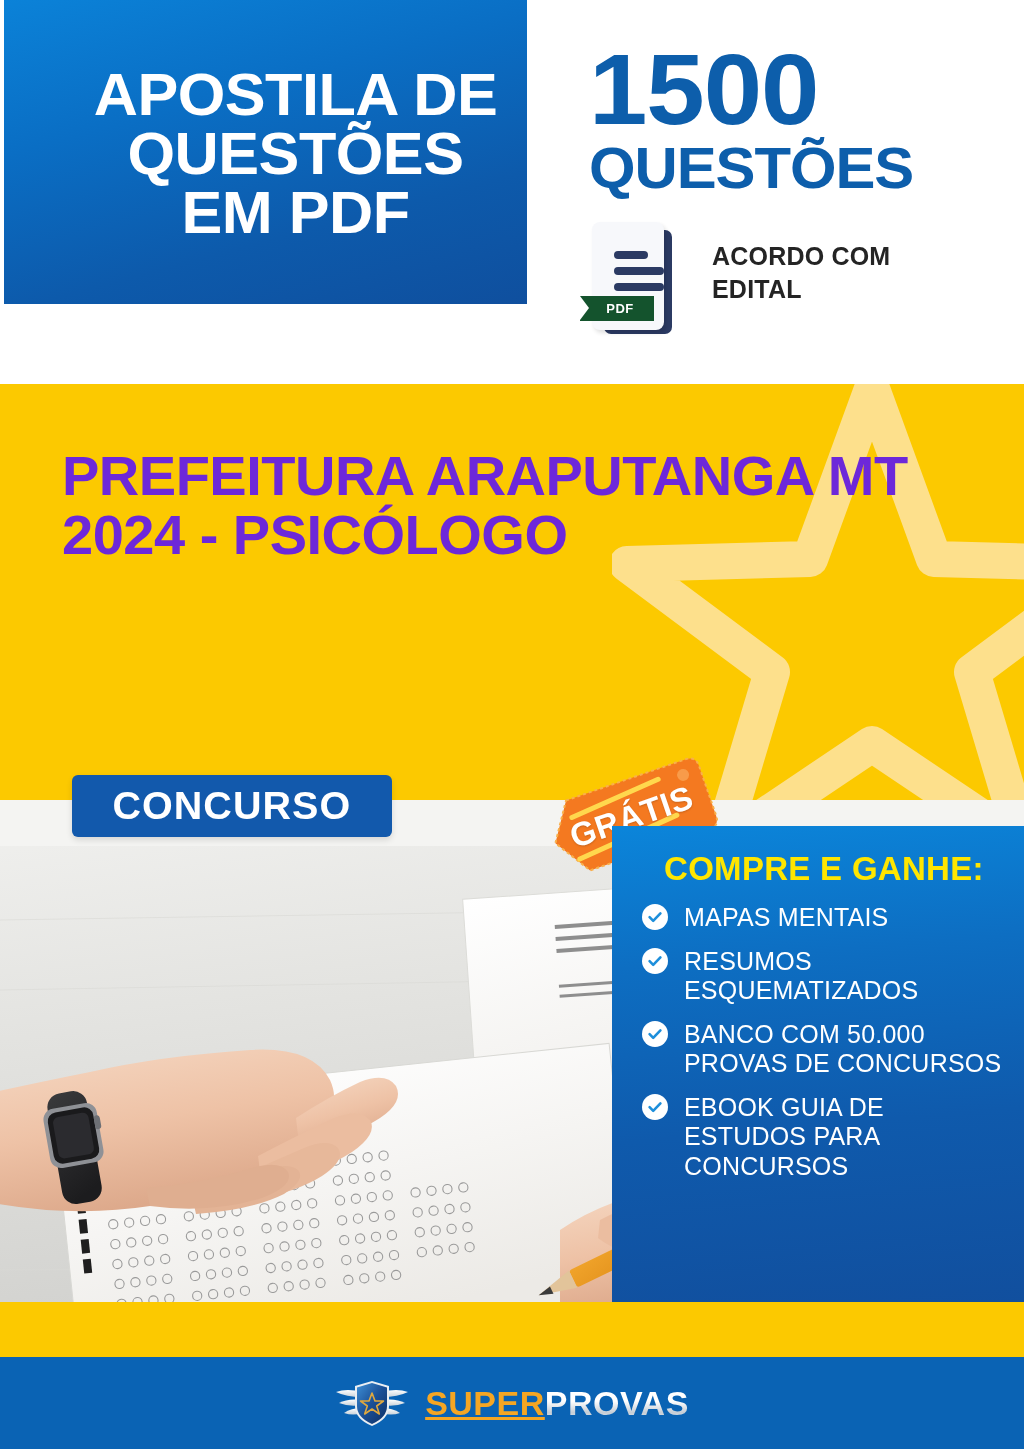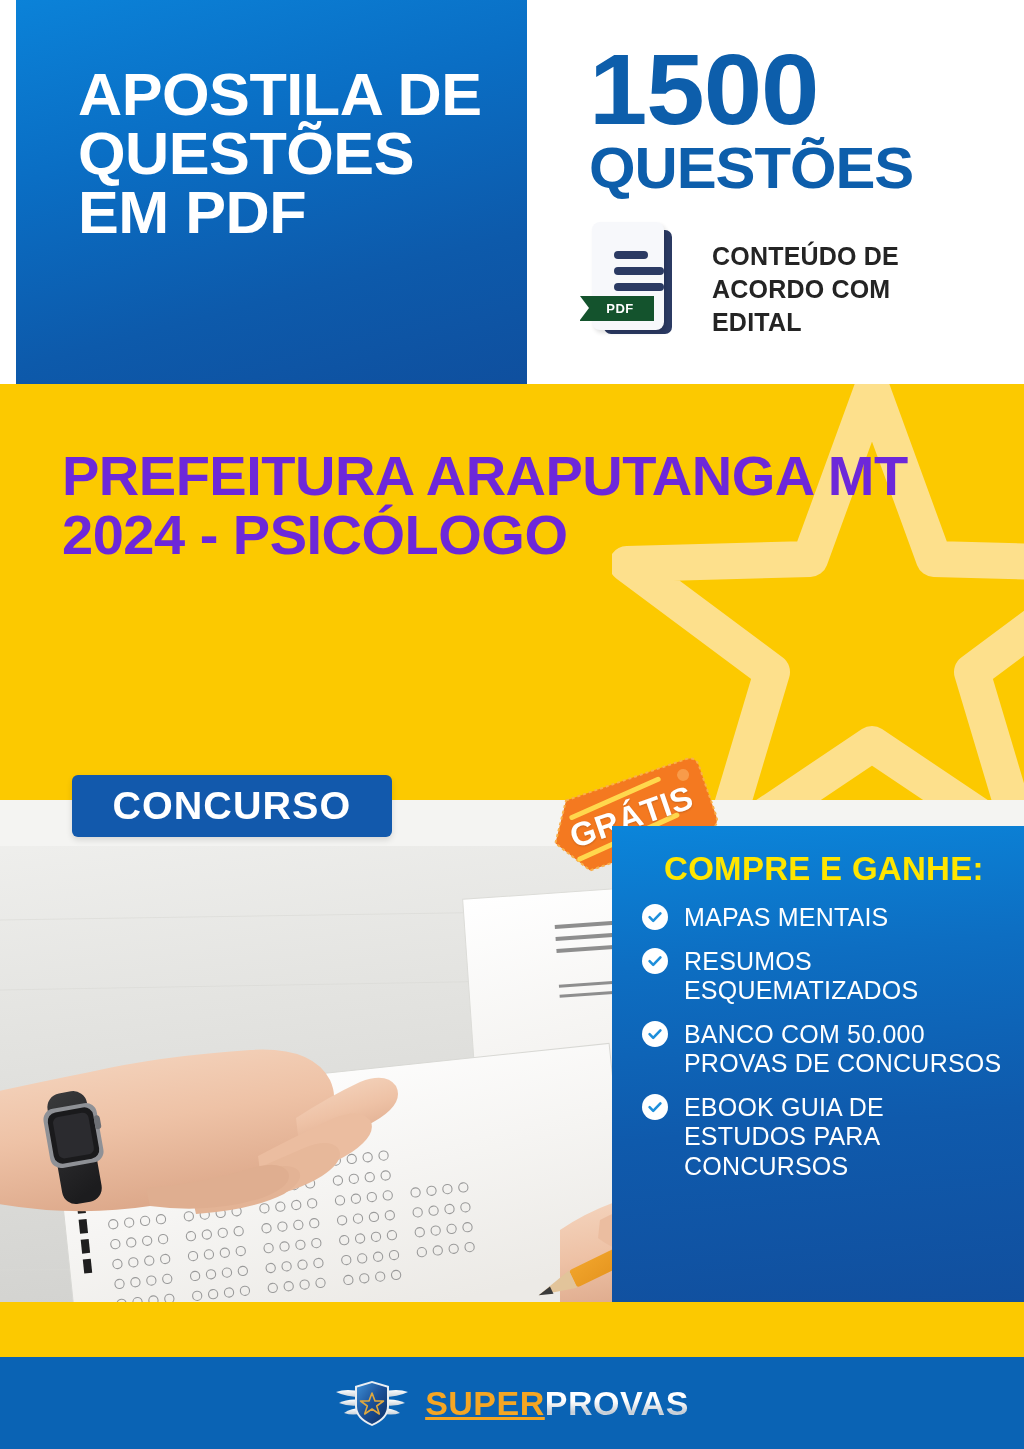--- a/index.html
+++ b/index.html
@@ -5,22 +5,23 @@
   * { margin:0; padding:0; box-sizing:border-box; }
   html,body { width:1024px; height:1449px; overflow:hidden; background:#fff;
     font-family:"Liberation Sans", sans-serif; }
 
   .poster { position:relative; width:1024px; height:1449px; overflow:hidden; background:#fff; }
 
   
   .top-section { position:absolute; left:0; top:0; width:1024px; height:384px; background:#ffffff; }
 
   .top-left-panel {
-    position:absolute; left:16px; top:0; width:527px; height:384px;
+    position:absolute; left:4px; top:0; width:527px; height:304px;
     background:linear-gradient(165deg,#0b82d8 0%,#0a6ec4 35%,#0d5aab 70%,#0f4f9e 100%);
+    text-align:center;
   }
 
   .apostila-text {
     position:absolute; left:62px; top:66px; width:450px;
     color:#ffffff; font-weight:bold; font-size:60px; line-height:0.98;
     letter-spacing:-0.5px; text-transform:uppercase;
     font-family:"Liberation Sans", sans-serif;
     transform:scaleX(1.02); transform-origin:left top;
   }
   .apostila-text span { display:block; }
@@ -171,21 +172,20 @@
           <div class="pdf-line pdf-l1"></div>
           <div class="pdf-line pdf-l2"></div>
           <div class="pdf-line pdf-l3"></div>
         </div>
         <div class="pdf-ribbon">
           <span class="pdf-ribbon-label">PDF</span>
         </div>
       </div>
 
       <div class="conteudo-text">
-        <span>CONTEÚDO DE</span>
         <span>ACORDO COM</span>
         <span>EDITAL</span>
       </div>
     </div>
   </div>
 
   <div class="yellow-section">
     <svg class="star-watermark" viewBox="0 0 520 520">
       <path d="M260 35 L322 205 L505 210 L360 318 L412 492 L260 390 L108 492 L160 318 L15 210 L198 205 Z" fill="none" stroke="#fde08c" stroke-width="36" stroke-linejoin="round"></path>
     </svg>

